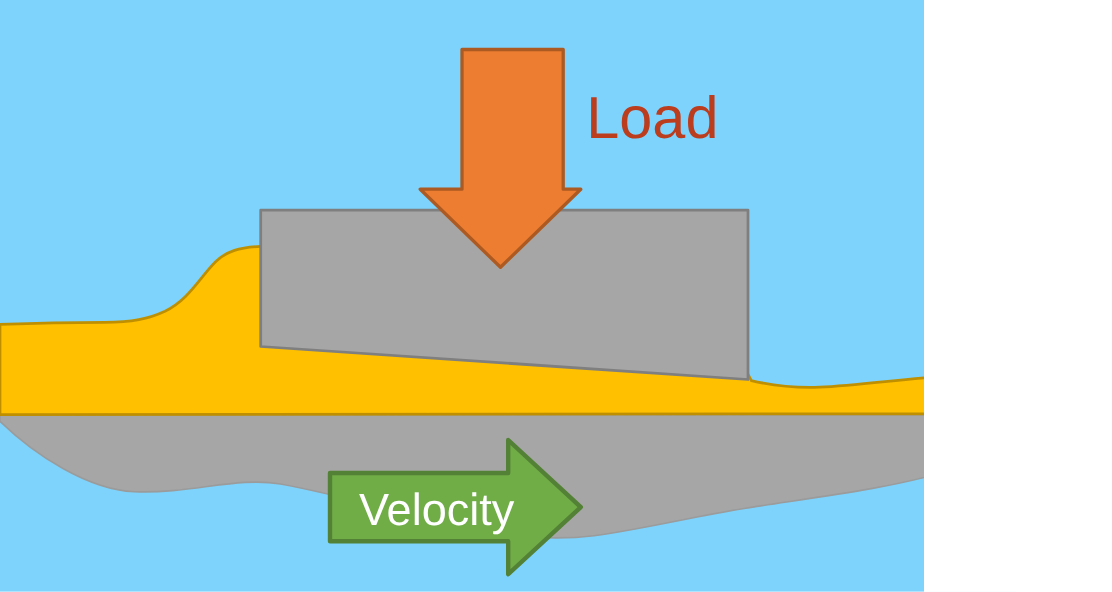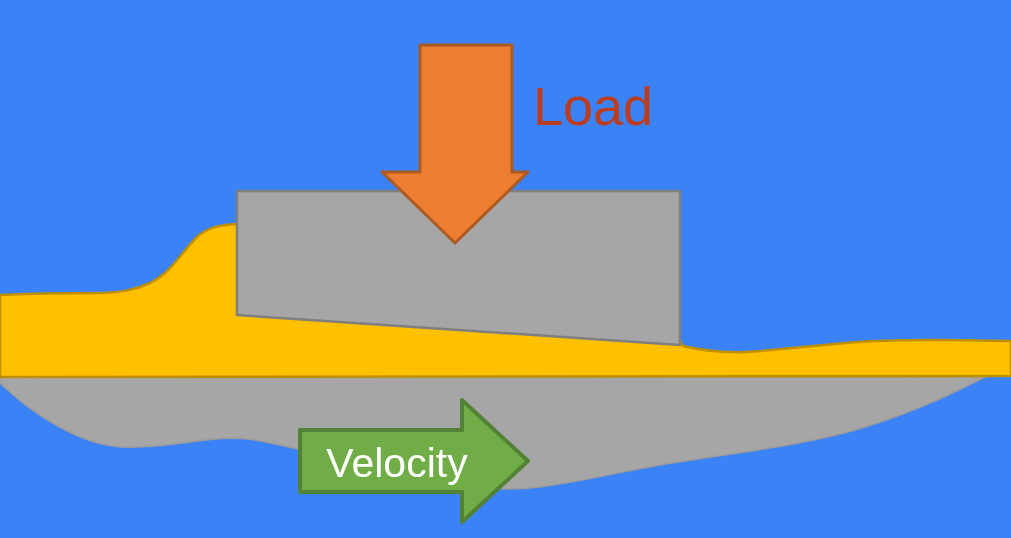--- a/index.html
+++ b/index.html
@@ -3,23 +3,23 @@
 <meta charset="utf-8">
 <style>
   html, body {
     margin: 0;
     padding: 0;
     background: #ffffff;
     font-family: "Liberation Sans", sans-serif;
   }
   .canvas {
     position: relative;
-    width: 1011px;
+    width: 840px;
     height: 538px;
-    background: #3b82f6;
+    background: #7dd3fc;
     overflow: hidden;
   }
   .canvas svg {
     display: block;
     width: 1011px;
     height: 538px;
   }
   .load-text {
     font-family: "Liberation Sans", sans-serif;
     font-size: 54px;

